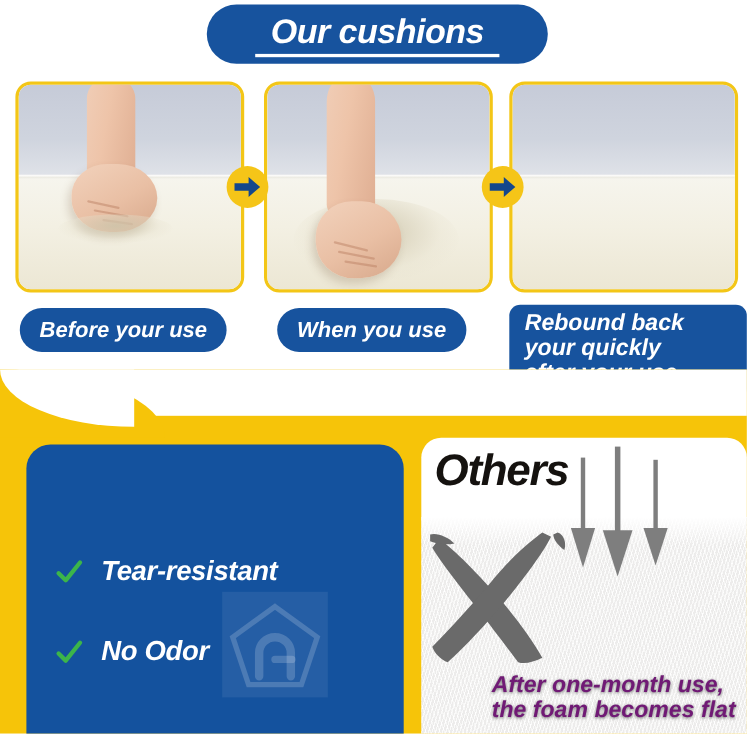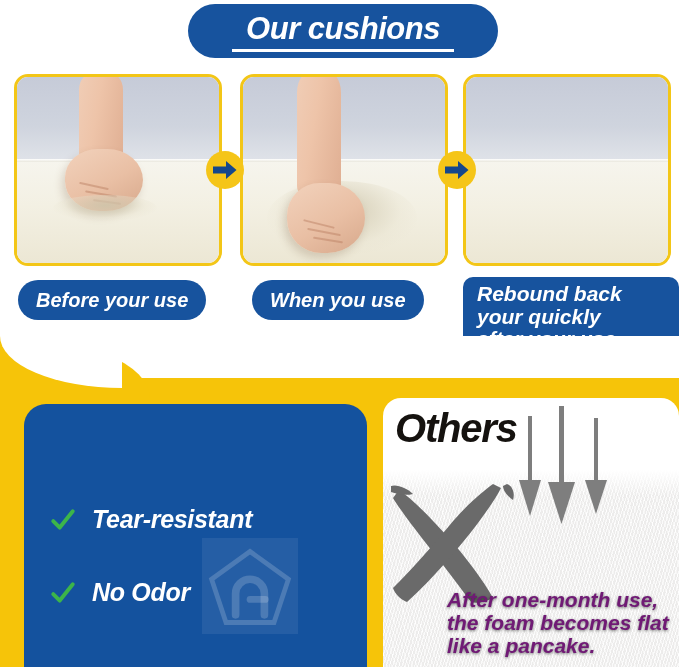--- a/index.html
+++ b/index.html
@@ -260,17 +260,16 @@
         <path d="M112 6 C106 18 92 38 74 60 C56 82 34 106 18 120 C12 118 6 112 4 106
                  C20 90 42 66 60 44 C78 22 96 8 104 2 Z"></path>
         <path d="M2 4 C8 2 18 6 24 12 C16 14 8 12 2 10 Z"></path>
         <path d="M118 2 C124 4 126 12 124 18 C118 14 114 8 114 4 Z"></path>
       </g>
     </svg>
 
     <div class="others-caption">
       <span>After one-month use,</span>
       <span>the foam becomes flat</span>
-      <span>like a pancake.</span>
     </div>
   </div>
 
 </div>
 
 </body></html>

